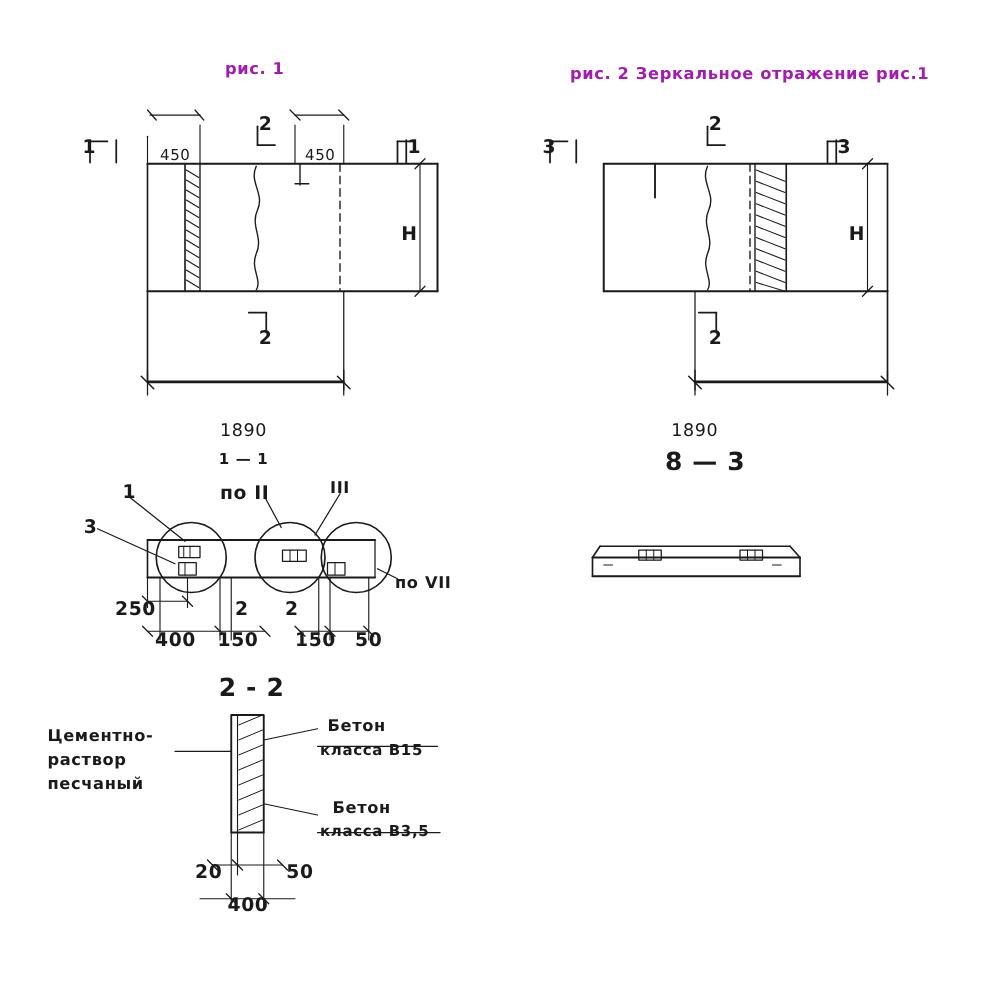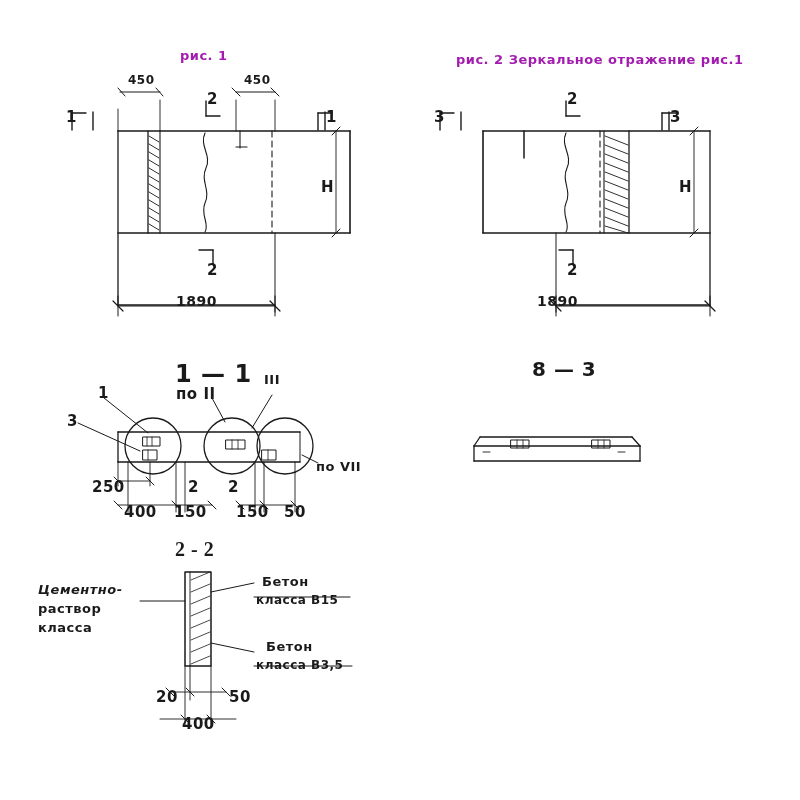--- a/index.html
+++ b/index.html
@@ -11,21 +11,21 @@
     position:relative;
   }
   #sheet{position:absolute;left:0;top:0;width:800px;height:800px;}
   .lbl{
     position:absolute;
     color:#1a1a1a;
     font-family:"DejaVu Sans", sans-serif;
     white-space:nowrap;
     letter-spacing:.5px;
   }
-  .dim{font-size:12px;font-weight:700;}
+  .dim{font-size:12px;font-weight:400;margin-top:44px;}
   .dim-s{font-size:15px;font-weight:700;}
   .mark{font-size:15px;font-weight:700;}
   .mark-lg{font-size:16px;font-weight:700;}
   .note{font-size:12px;font-weight:700;line-height:1.25;}
   .faint{color:#a21caf;font-size:13px;font-weight:700;}
 </style>
 </head>
 <body>
 
 <svg id="sheet" viewBox="0 0 800 800" xmlns="http://www.w3.org/2000/svg">
@@ -277,39 +277,39 @@
 <div class="lbl mark" style="left:207px;top:90px;">2</div>
 <div class="lbl mark" style="left:207px;top:261px;">2</div>
 
 <div class="lbl dim" style="left:537px;top:293px;font-size:14px;">1890</div>
 <div class="lbl mark" style="left:679px;top:178px;">H</div>
 <div class="lbl mark" style="left:434px;top:108px;">3</div>
 <div class="lbl mark" style="left:670px;top:108px;">3</div>
 <div class="lbl mark" style="left:567px;top:90px;">2</div>
 <div class="lbl mark" style="left:567px;top:261px;">2</div>
 
-<div class="lbl mark-lg" style="left:175px;top:360px;font-size:24px;">1 — 1</div>
+<div class="lbl mark-lg" style="left:175px;top:360px;font-size:12px;">1 — 1</div>
 <div class="lbl mark" style="left:98px;top:384px;">1</div>
 <div class="lbl mark" style="left:67px;top:412px;">3</div>
 <div class="lbl dim-s" style="left:176px;top:385px;">по II</div>
-<div class="lbl dim-s" style="left:264px;top:372px;font-size:13px;">III</div>
+<div class="lbl dim-s" style="left:264px;top:383px;font-size:13px;">III</div>
 <div class="lbl dim-s" style="left:316px;top:459px;font-size:13px;text-align:right;">по VII</div>
 <div class="lbl mark" style="left:188px;top:478px;">2</div>
 <div class="lbl mark" style="left:228px;top:478px;">2</div>
 <div class="lbl dim-s" style="left:92px;top:478px;">250</div>
 <div class="lbl dim-s" style="left:124px;top:503px;">400</div>
 <div class="lbl dim-s" style="left:174px;top:503px;">150</div>
 <div class="lbl dim-s" style="left:236px;top:503px;">150</div>
 <div class="lbl dim-s" style="left:284px;top:503px;">50</div>
 
 <div class="lbl mark-lg" style="left:532px;top:357px;font-size:20px;">8 — 3</div>
 
-<div class="lbl mark-lg" style="left:175px;top:538px;font-size:20px;font-family:Liberation Serif, serif;">2 - 2</div>
-<div class="lbl note" style="left:38px;top:582px;font-size:13px;font-style:italic;">Цементно-</div>
+<div class="lbl mark-lg" style="left:175px;top:538px;font-size:20px;">2 - 2</div>
+<div class="lbl note" style="left:38px;top:582px;font-size:13px;">Цементно-</div>
 <div class="lbl note" style="left:38px;top:601px;font-size:13px;">раствор</div>
-<div class="lbl note" style="left:38px;top:620px;font-size:13px;">класса</div>
+<div class="lbl note" style="left:38px;top:620px;font-size:13px;">песчаный</div>
 <div class="lbl note" style="left:262px;top:574px;font-size:13px;">Бетон</div>
 <div class="lbl note" style="left:256px;top:593px;font-size:12px;">класса В15</div>
 <div class="lbl note" style="left:266px;top:639px;font-size:13px;">Бетон</div>
 <div class="lbl note" style="left:256px;top:658px;font-size:12px;text-align:center;">класса В3,5</div>
 <div class="lbl dim-s" style="left:156px;top:688px;">20</div>
 <div class="lbl dim-s" style="left:229px;top:688px;">50</div>
 <div class="lbl dim-s" style="left:182px;top:715px;">400</div>
 
 </body></html>

